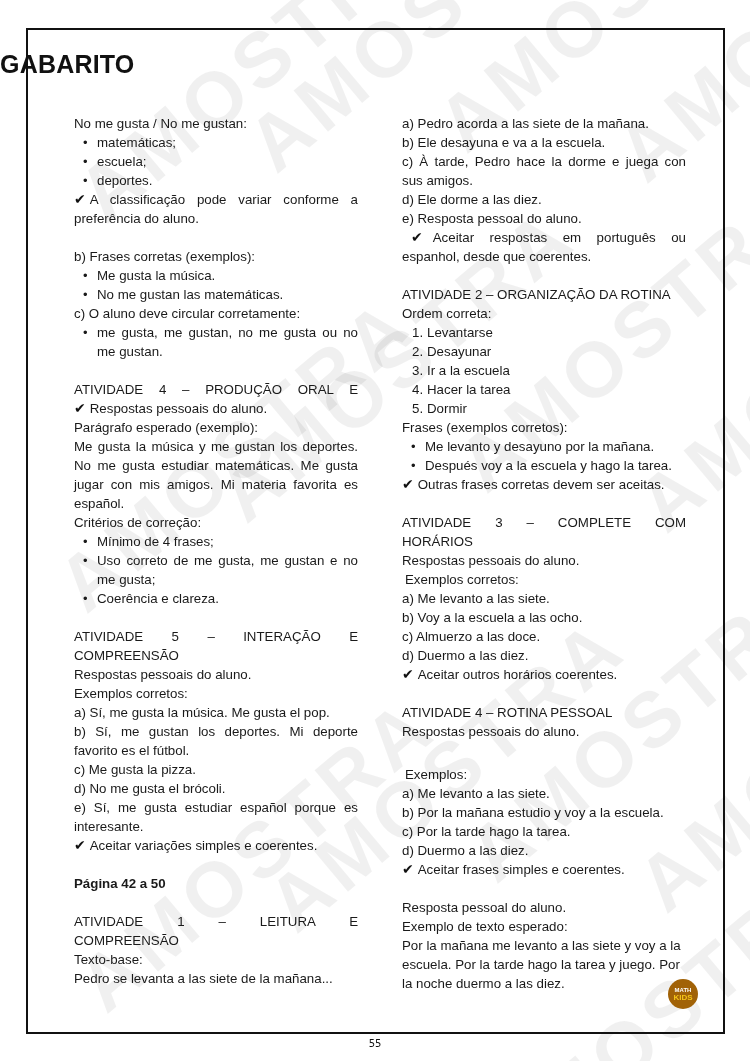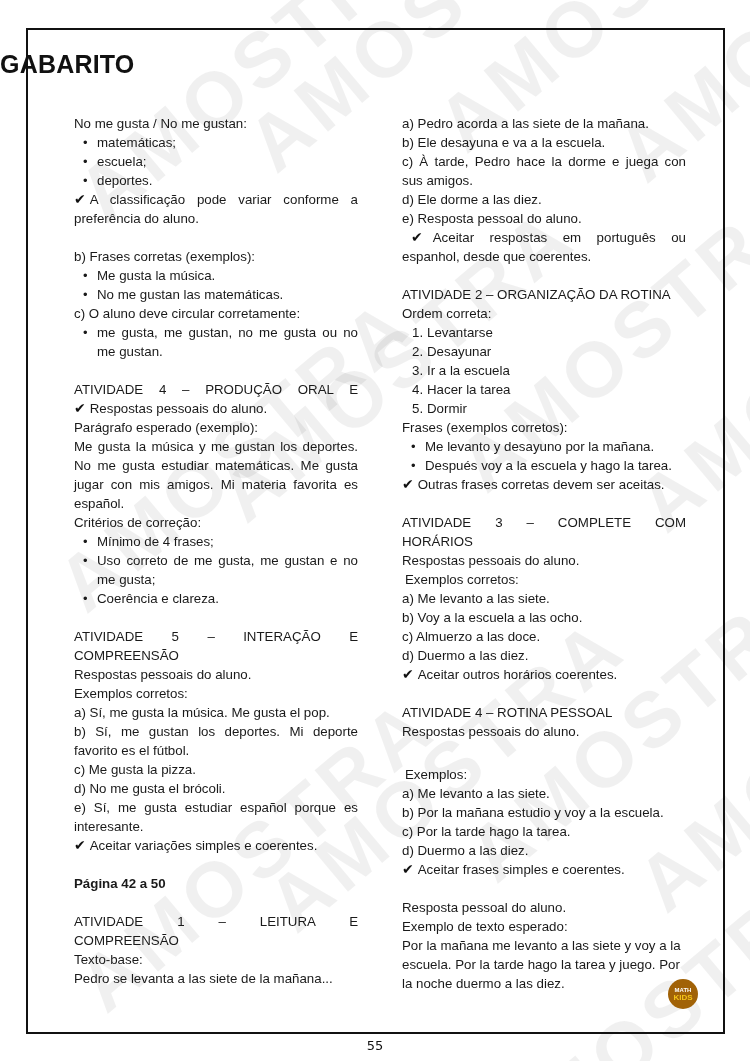--- a/index.html
+++ b/index.html
@@ -33,21 +33,21 @@
   .gap { height: 19px; }
   .bullet { display: flex; padding-left: 9px; }
   .bullet .dot { width: 14px; flex: none; font-size: 13px; }
   .bullet .txt { flex: 1; }
   .num { display: flex; padding-left: 10px; }
   .num .n { width: 15px; flex: none; }
   .check { font-size: 14px; margin-right: 4px; color: #111; }
   .bold { font-weight: bold; }
   .page-number {
     position: absolute; left: 0; right: 0; top: 1038px; text-align: center;
-    font-family: "DejaVu Sans", sans-serif; font-size: 13px; color: #111; z-index: 2;
+    font-family: "DejaVu Sans", sans-serif; font-size: 10px; color: #111; z-index: 2;
   }
   .logo {
     position: absolute; left: 668px; top: 979px; width: 30px; height: 30px; border-radius: 50%;
     background: #a16207; z-index: 2; display: flex; flex-direction: column; align-items: center; justify-content: center;
     font-size: 6px; font-weight: bold; color: #fff; line-height: 7px;
   }
   .logo .kids { color: #f5c518; font-size: 8px; }
 </style>
 </head>
 <body>

